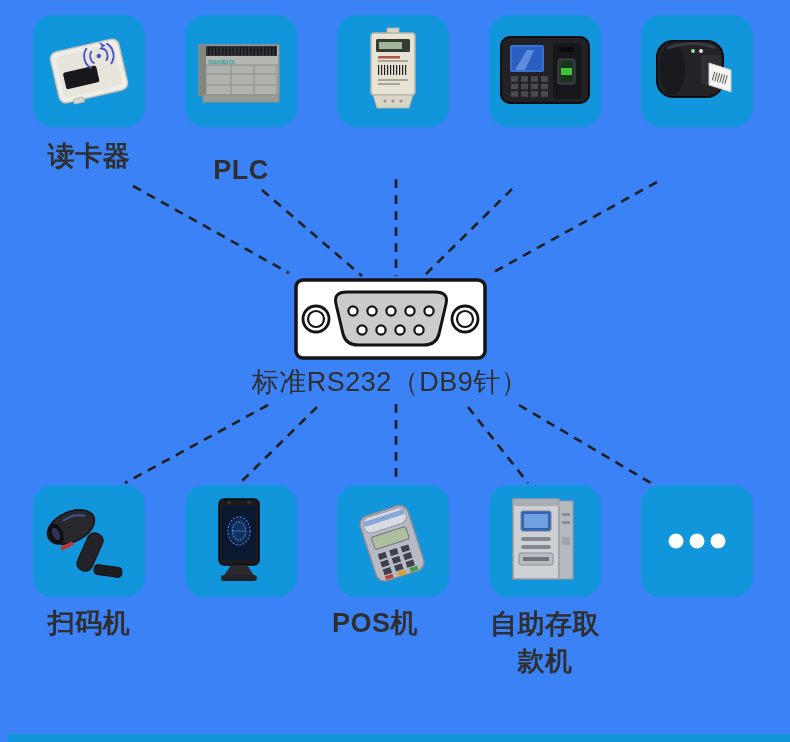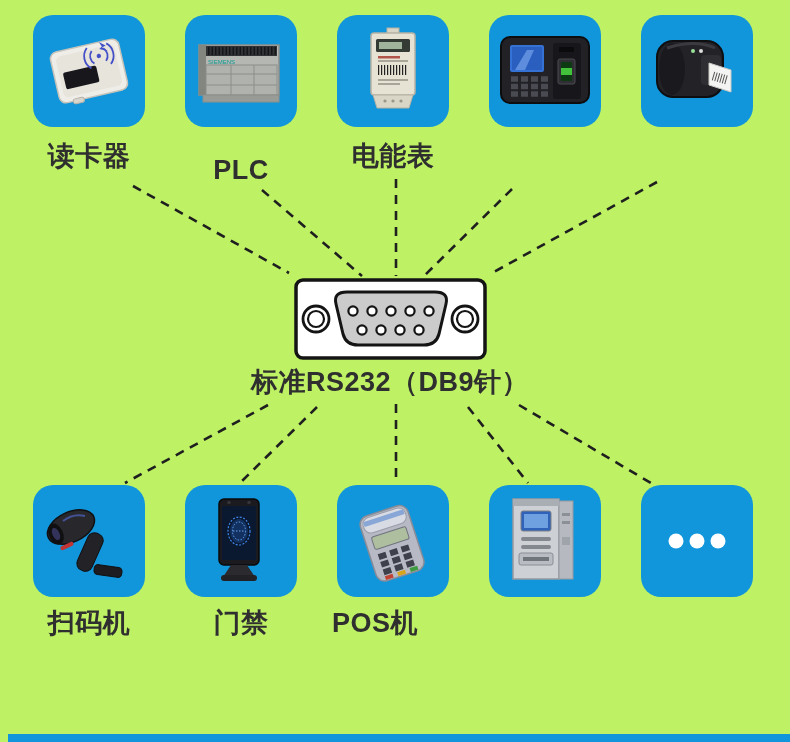--- a/index.html
+++ b/index.html
@@ -1,26 +1,26 @@
 <!DOCTYPE html>
 <html><head>
 <meta charset="utf-8">
 <style>
   html,body{margin:0;padding:0;background:#fff;}
-  .stage{position:relative;width:790px;height:742px;background:#bef264;overflow:hidden;
+  .stage{position:relative;width:790px;height:742px;background:#3b82f6;overflow:hidden;
          font-family:"Liberation Sans",sans-serif;}
   .lines-layer{position:absolute;left:0;top:0;width:790px;height:742px;}
   .tile{position:absolute;width:112px;height:112px;border-radius:20px;background:#1296db;
         display:flex;align-items:center;justify-content:center;}
   .tile svg{display:block;}
   .dev-label{position:absolute;width:160px;text-align:center;font-size:27px;font-weight:600;
              color:#2f2f2f;line-height:34px;letter-spacing:.5px;}
   .dev-label.narrow{width:116px;line-height:37px;}
   .connector-label{position:absolute;left:240px;top:364px;width:300px;text-align:center;
-                   font-size:27px;font-weight:700;color:#2f2f2f;letter-spacing:.5px;}
+                   font-size:27px;font-weight:400;color:#2f2f2f;letter-spacing:.5px;}
   .footer-bar{position:absolute;left:8px;right:0;top:734px;height:8px;background:#1296db;}
 </style>
 </head>
 <body>
 
 <div class="stage">
 
   <svg class="lines-layer" viewBox="0 0 790 742">
     <g stroke="#1f1f1f" stroke-width="2.6" stroke-dasharray="9 7" fill="none">
       <line x1="133" y1="186" x2="289" y2="273"></line>
@@ -133,21 +133,20 @@
       <circle cx="46" cy="30" r="2" fill="#9adf9a"></circle>
       <circle cx="54" cy="30" r="2" fill="#dddddd"></circle>
       <rect x="54" y="34" width="20" height="30" rx="4" fill="#2e2e33"></rect>
       <path d="M62 42 l22 7 v22 l-22 -7 z" fill="#f4f4f2" stroke="#c9c9c6"></path>
       <line x1="66" y1="55" x2="80" y2="59" stroke="#555555" stroke-width="9" stroke-dasharray="1 1.6"></line>
     </svg>
   </div>
 
   <div class="dev-label" style="left:9px;top:139px">读卡器</div>
   <div class="dev-label" style="left:161px;top:153px">PLC</div>
-  <div class="dev-label" style="left:313px;top:139px">电能表</div>
 
   <div class="connector-label">标准RS232（DB9针）</div>
 
   <div class="tile" style="left:33px;top:485px">
     <svg width="100" height="100" viewBox="0 0 100 100">
       <ellipse cx="32" cy="36" rx="25" ry="15" transform="rotate(-25 32 36)" fill="#28282c" stroke="#101013" stroke-width="1.5"></ellipse>
       <ellipse cx="17" cy="43" rx="7" ry="11" transform="rotate(-25 17 43)" fill="#101013"></ellipse>
       <ellipse cx="17" cy="43" rx="3.5" ry="6.5" transform="rotate(-25 17 43)" fill="#32325a"></ellipse>
       <path d="M24 30 q10 -8 22 -5" stroke="#4a5db0" stroke-width="2" fill="none" opacity="0.8"></path>
       <rect x="21" y="53" width="14" height="4" rx="2" fill="#c23333" transform="rotate(-25 28 55)"></rect>
@@ -209,18 +208,18 @@
     <svg width="100" height="100" viewBox="0 0 100 100">
       <g fill="#ffffff">
         <circle cx="29" cy="50" r="7.5"></circle>
         <circle cx="50" cy="50" r="7.5"></circle>
         <circle cx="71" cy="50" r="7.5"></circle>
       </g>
     </svg>
   </div>
 
   <div class="dev-label" style="left:9px;top:606px">扫码机</div>
-  <div class="dev-label" style="left:161px;top:606px">门禁</div>
   <div class="dev-label" style="left:295px;top:606px">POS机</div>
+  <div class="dev-label narrow" style="left:487px;top:606px">自助存取款机</div>
 
   <div class="footer-bar"></div>
 
 </div>
 
 </body></html>

